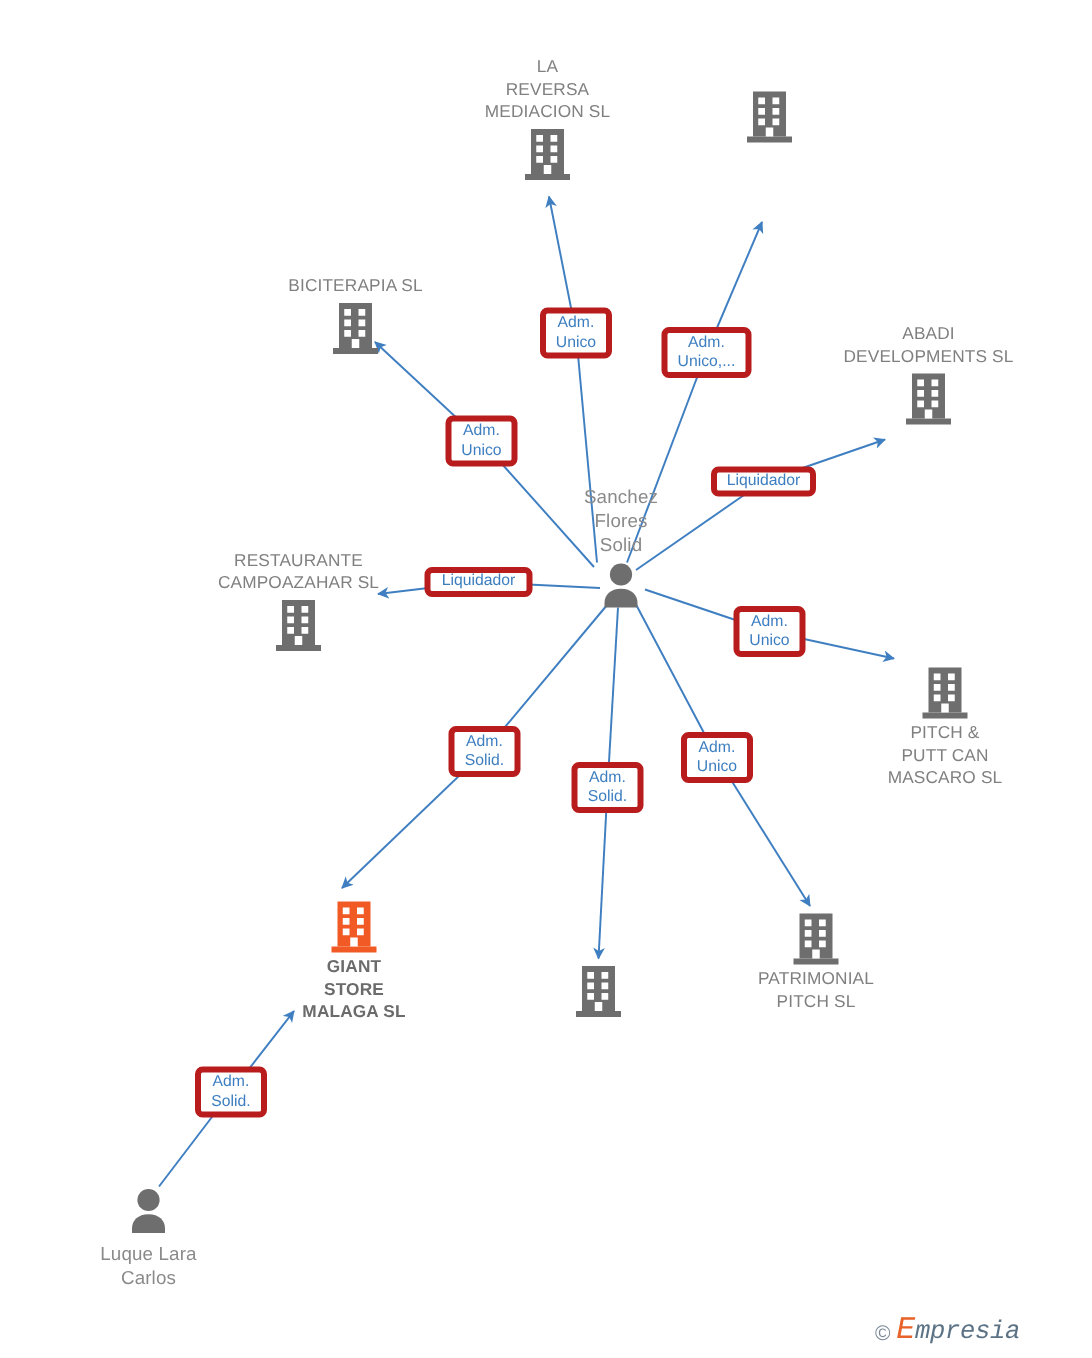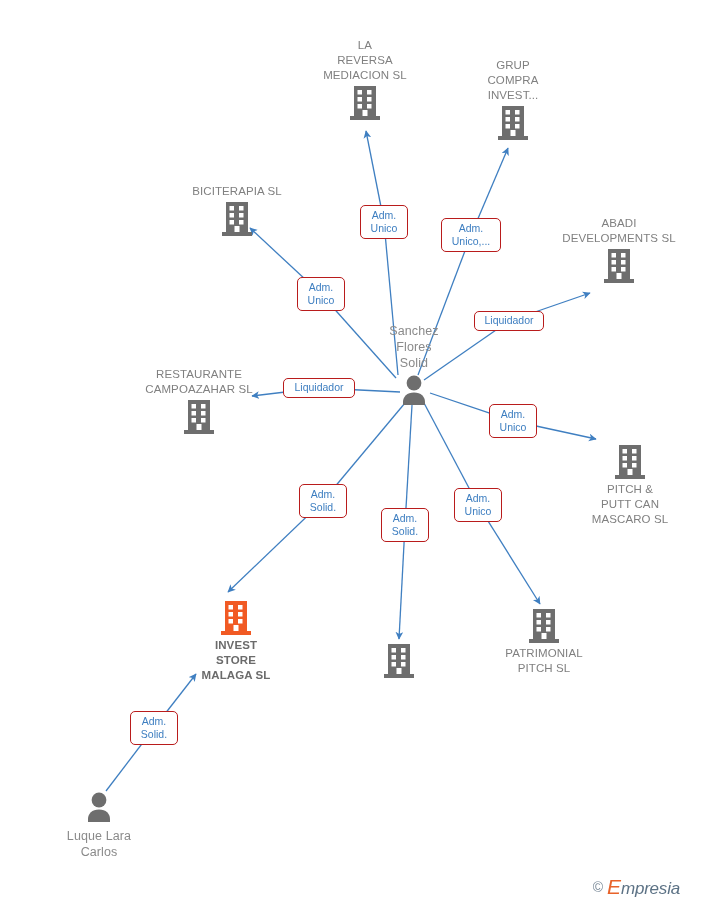--- a/index.html
+++ b/index.html
@@ -51,21 +51,21 @@
     display: flex;
     align-items: center;
     justify-content: center;
     height: 40px;
   }
   .icon-wrap.company svg { display: block; }
   .edge-label {
     position: absolute;
     z-index: 8;
     background: #ffffff;
-    border: 1px solid #b91c1c;
+    border: 4px solid #b91c1c;
     border-radius: 5px;
     color: #3d7ec0;
     font-size: 10.5px;
     line-height: 13.5px;
     text-align: center;
     padding: 3px 6px;
     white-space: pre-line;
     box-sizing: border-box;
   }
   .edge-label.single {
@@ -78,21 +78,21 @@
     display: flex;
     align-items: center;
     gap: 4px;
     z-index: 20;
   }
   #watermark .copy {
     color: #7a8a99;
     font-size: 14px;
   }
   #watermark .brand {
-    font-family: Liberation Sans, sans-serif;
+    font-family: Liberation Mono, monospace;
     font-style: italic;
     font-size: 17px;
     color: #5c7285;
     letter-spacing: -0.2px;
   }
   #watermark .brand .cap {
     color: #e8632a;
     font-size: 21px;
   }
 </style>
@@ -144,23 +144,20 @@
             <rect x="19" y="6" width="4.5" height="4.5" fill="#ffffff"></rect>
             <rect x="9.5" y="13" width="4.5" height="4.5" fill="#ffffff"></rect>
             <rect x="19" y="13" width="4.5" height="4.5" fill="#ffffff"></rect>
             <rect x="9.5" y="20" width="4.5" height="4.5" fill="#ffffff"></rect>
             <rect x="19" y="20" width="4.5" height="4.5" fill="#ffffff"></rect>
             <rect x="14.5" y="26" width="5" height="6" fill="#ffffff"></rect>
           </svg>
         </div>
       </div>
       <div class="node" style="left: 513px; top: 58px;">
-        <div class="node-label">GRUP
-COMPRA
-INVEST...</div>
         <div class="icon-wrap company">
           <svg width="34" height="38" viewBox="0 0 34 38" aria-hidden="true">
             <rect x="6" y="2" width="22" height="30" fill="#6e6e6e"></rect>
             <rect x="2" y="32" width="30" height="4" fill="#6e6e6e"></rect>
             <rect x="9.5" y="6" width="4.5" height="4.5" fill="#ffffff"></rect>
             <rect x="19" y="6" width="4.5" height="4.5" fill="#ffffff"></rect>
             <rect x="9.5" y="13" width="4.5" height="4.5" fill="#ffffff"></rect>
             <rect x="19" y="13" width="4.5" height="4.5" fill="#ffffff"></rect>
             <rect x="9.5" y="20" width="4.5" height="4.5" fill="#ffffff"></rect>
             <rect x="19" y="20" width="4.5" height="4.5" fill="#ffffff"></rect>
@@ -254,21 +251,21 @@
             <rect x="2" y="32" width="30" height="4" fill="#f15a24"></rect>
             <rect x="9.5" y="6" width="4.5" height="4.5" fill="#ffffff"></rect>
             <rect x="19" y="6" width="4.5" height="4.5" fill="#ffffff"></rect>
             <rect x="9.5" y="13" width="4.5" height="4.5" fill="#ffffff"></rect>
             <rect x="19" y="13" width="4.5" height="4.5" fill="#ffffff"></rect>
             <rect x="9.5" y="20" width="4.5" height="4.5" fill="#ffffff"></rect>
             <rect x="19" y="20" width="4.5" height="4.5" fill="#ffffff"></rect>
             <rect x="14.5" y="26" width="5" height="6" fill="#ffffff"></rect>
           </svg>
         </div>
-        <div class="node-label highlight">INVEST
+        <div class="node-label highlight">GIANT
 STORE
 MALAGA  SL</div>
       </div>
       <div class="node" style="left: 399px; top: 641px;">
         <div class="icon-wrap company">
           <svg width="34" height="38" viewBox="0 0 34 38" aria-hidden="true">
             <rect x="6" y="2" width="22" height="30" fill="#6e6e6e"></rect>
             <rect x="2" y="32" width="30" height="4" fill="#6e6e6e"></rect>
             <rect x="9.5" y="6" width="4.5" height="4.5" fill="#ffffff"></rect>
             <rect x="19" y="6" width="4.5" height="4.5" fill="#ffffff"></rect>

